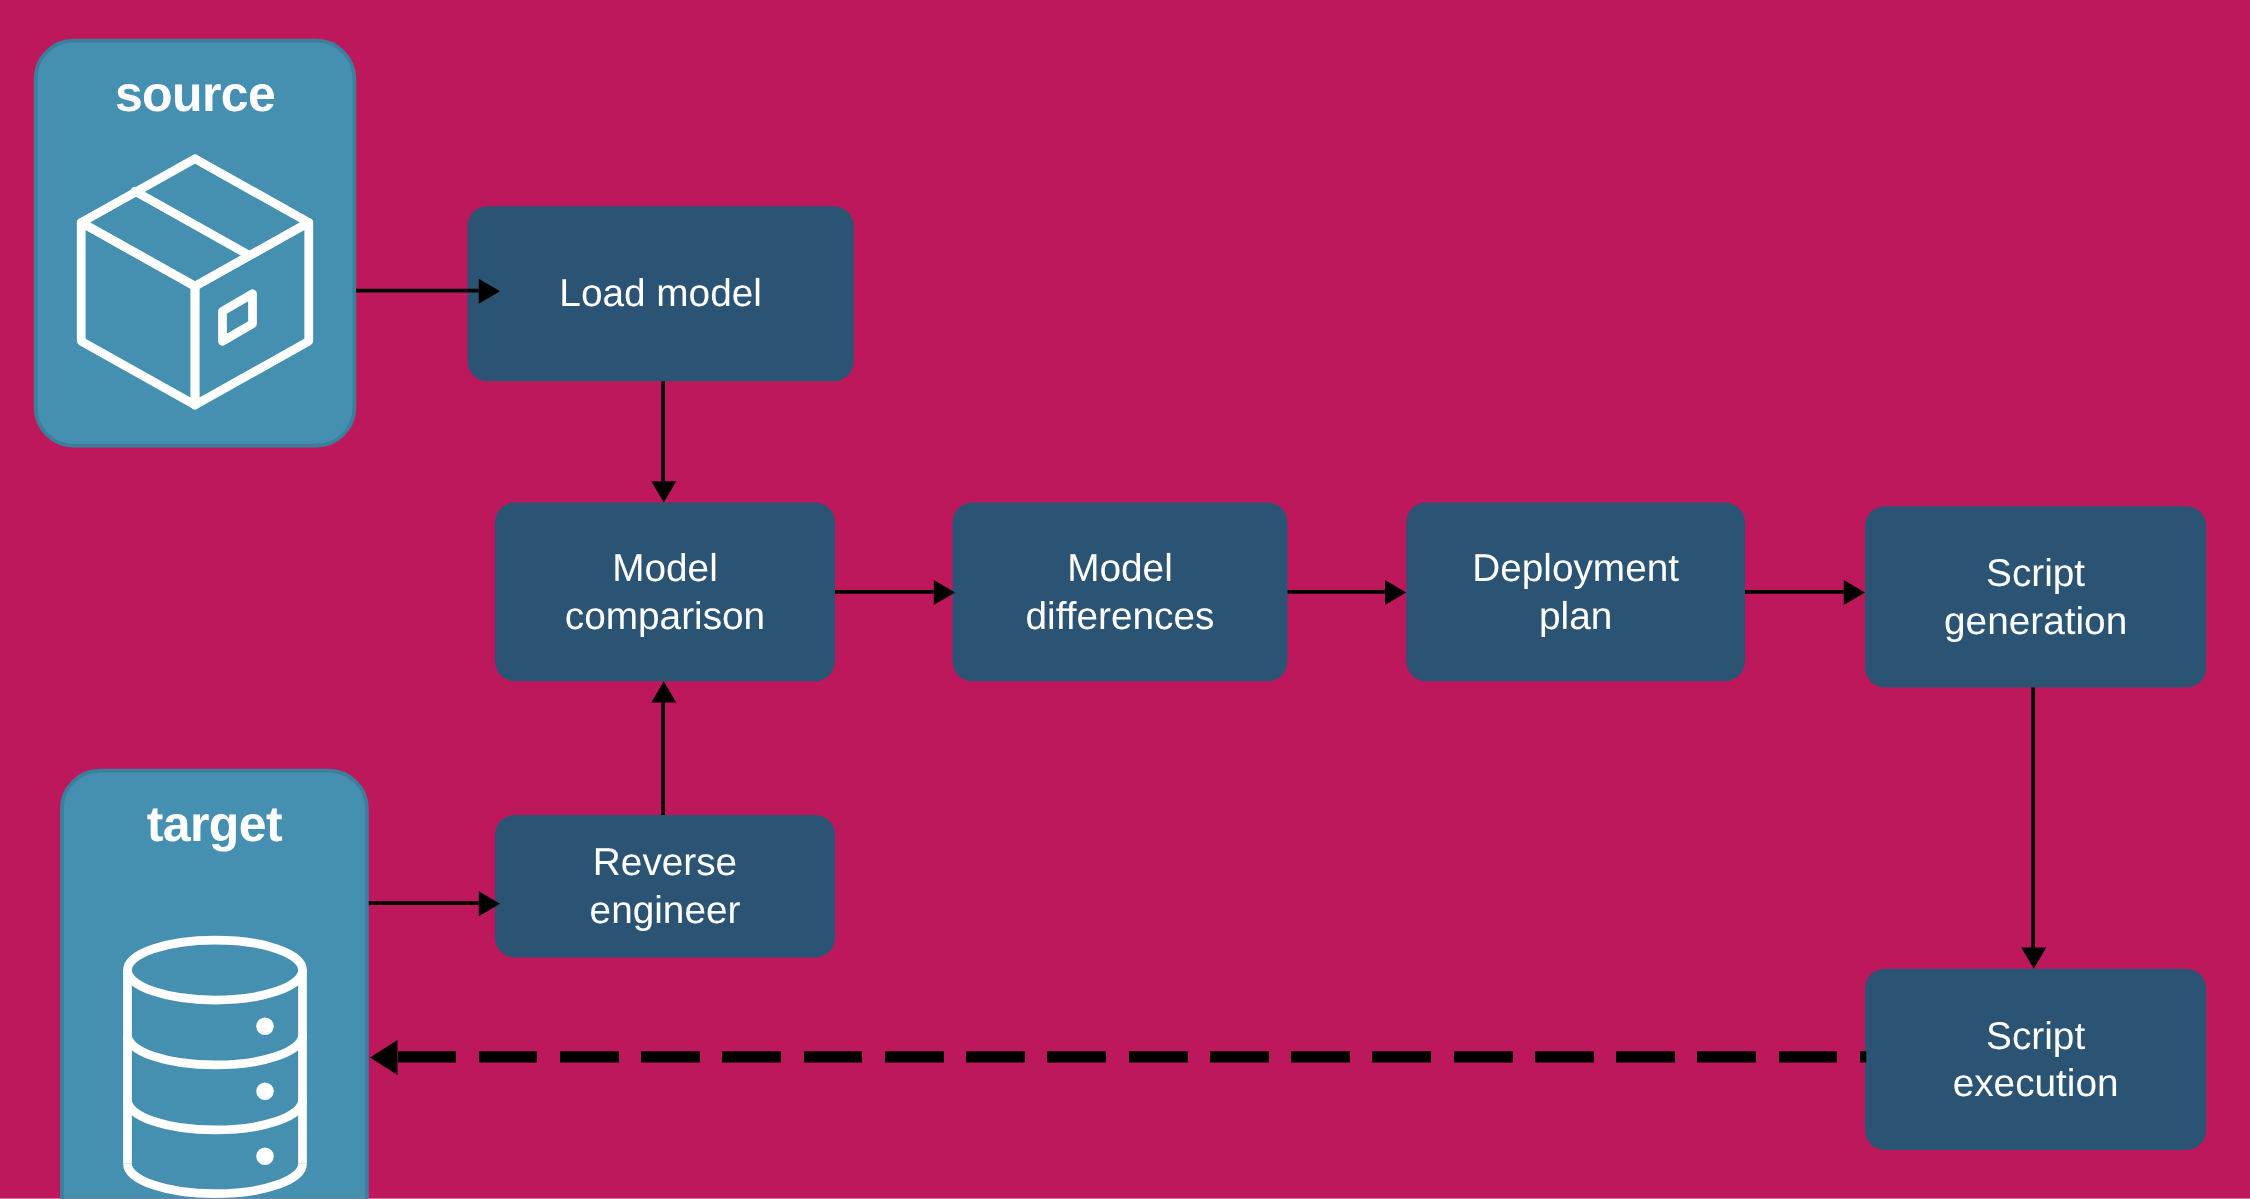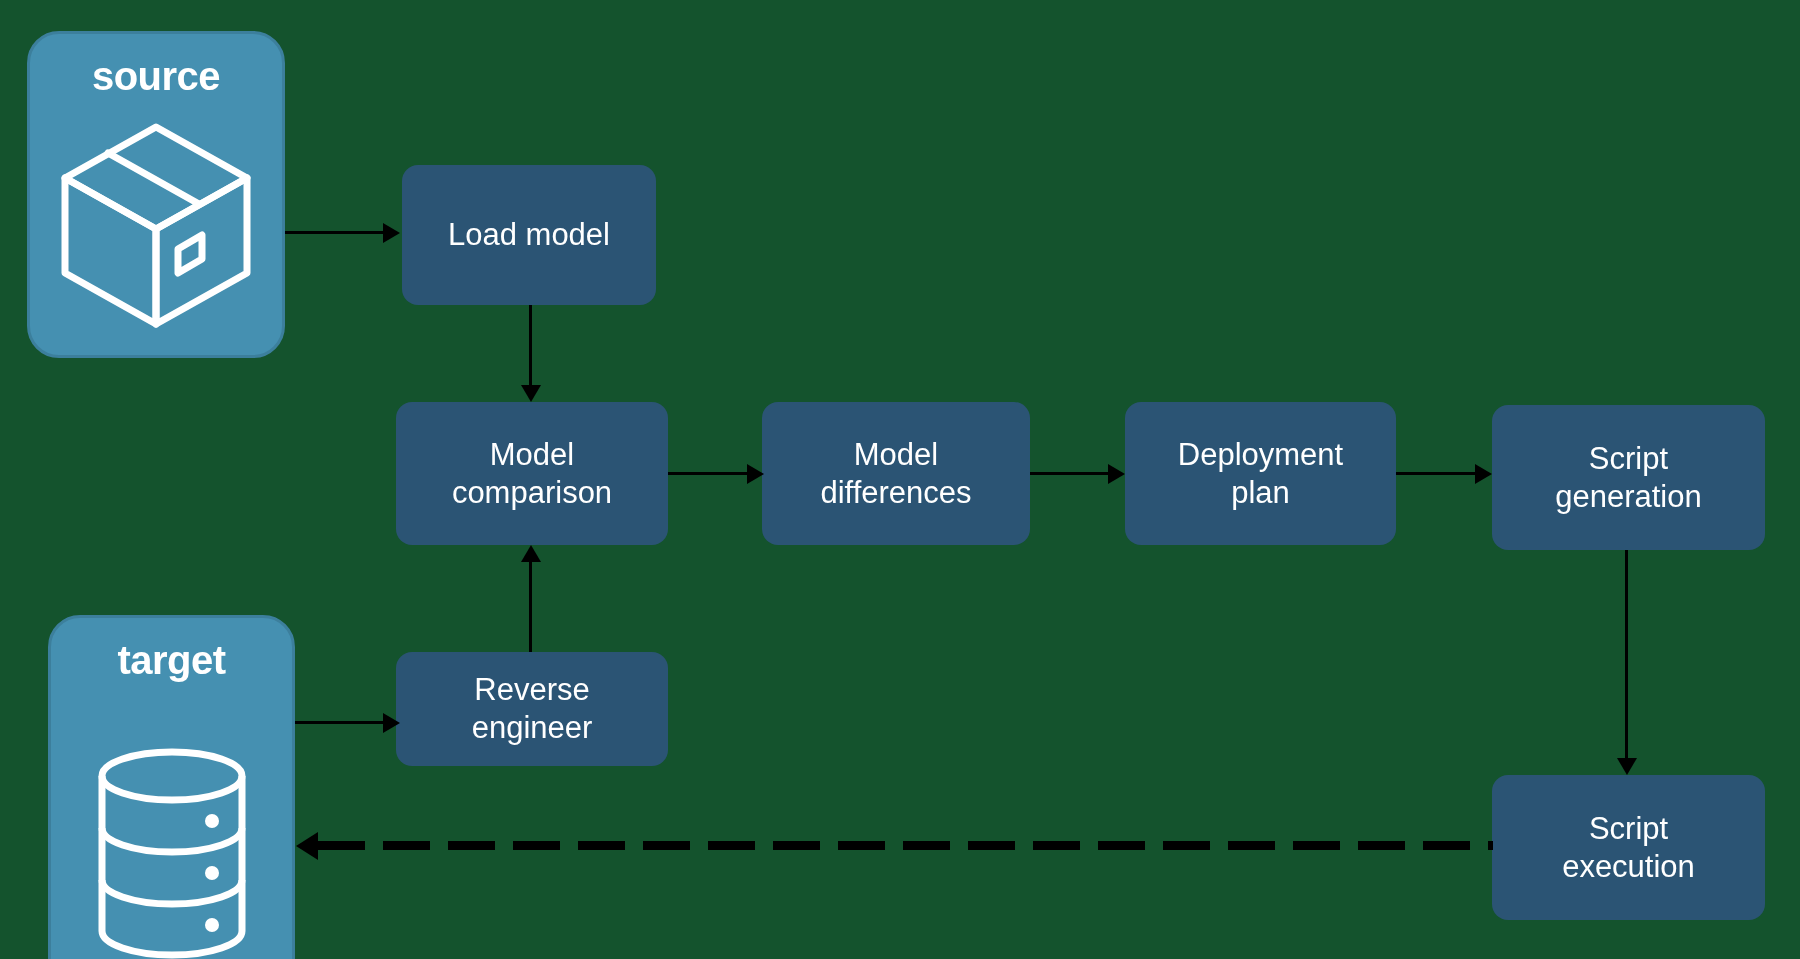--- a/index.html
+++ b/index.html
@@ -10,21 +10,21 @@
   body {
     width: 1800px;
     height: 959px;
     font-family: "Liberation Sans", sans-serif;
     overflow: hidden;
   }
   #canvas {
     position: relative;
     width: 1800px;
     height: 959px;
-    background: #14532d;
+    background: #be185d;
   }
   
   .endpoint {
     position: absolute;
     box-sizing: border-box;
     background: #4590b1;
     border: 3px solid #3c7f9c;
     border-radius: 32px;
     display: flex;
     flex-direction: column;
@@ -146,21 +146,21 @@
           <path d="M10 82 A70 24 0 0 0 150 82"></path>
           <path d="M10 134 A70 24 0 0 0 150 134"></path>
         </g>
         <circle cx="120" cy="75" r="7" fill="#ffffff"></circle>
         <circle cx="120" cy="127" r="7" fill="#ffffff"></circle>
         <circle cx="120" cy="179" r="7" fill="#ffffff"></circle>
       </svg>
     </div>
   </div>
 
-  <div class="pbox" style="left:402px; top:165px; width:254px; height:140px;">
+  <div class="pbox" style="left:374px; top:165px; width:309px; height:140px;">
     <span>Load model</span>
   </div>
 
   <div class="pbox" style="left:396px; top:402px; width:272px; height:143px;">
     <span>Model
 comparison</span>
   </div>
 
   <div class="pbox" style="left:762px; top:402px; width:268px; height:143px;">
     <span>Model

